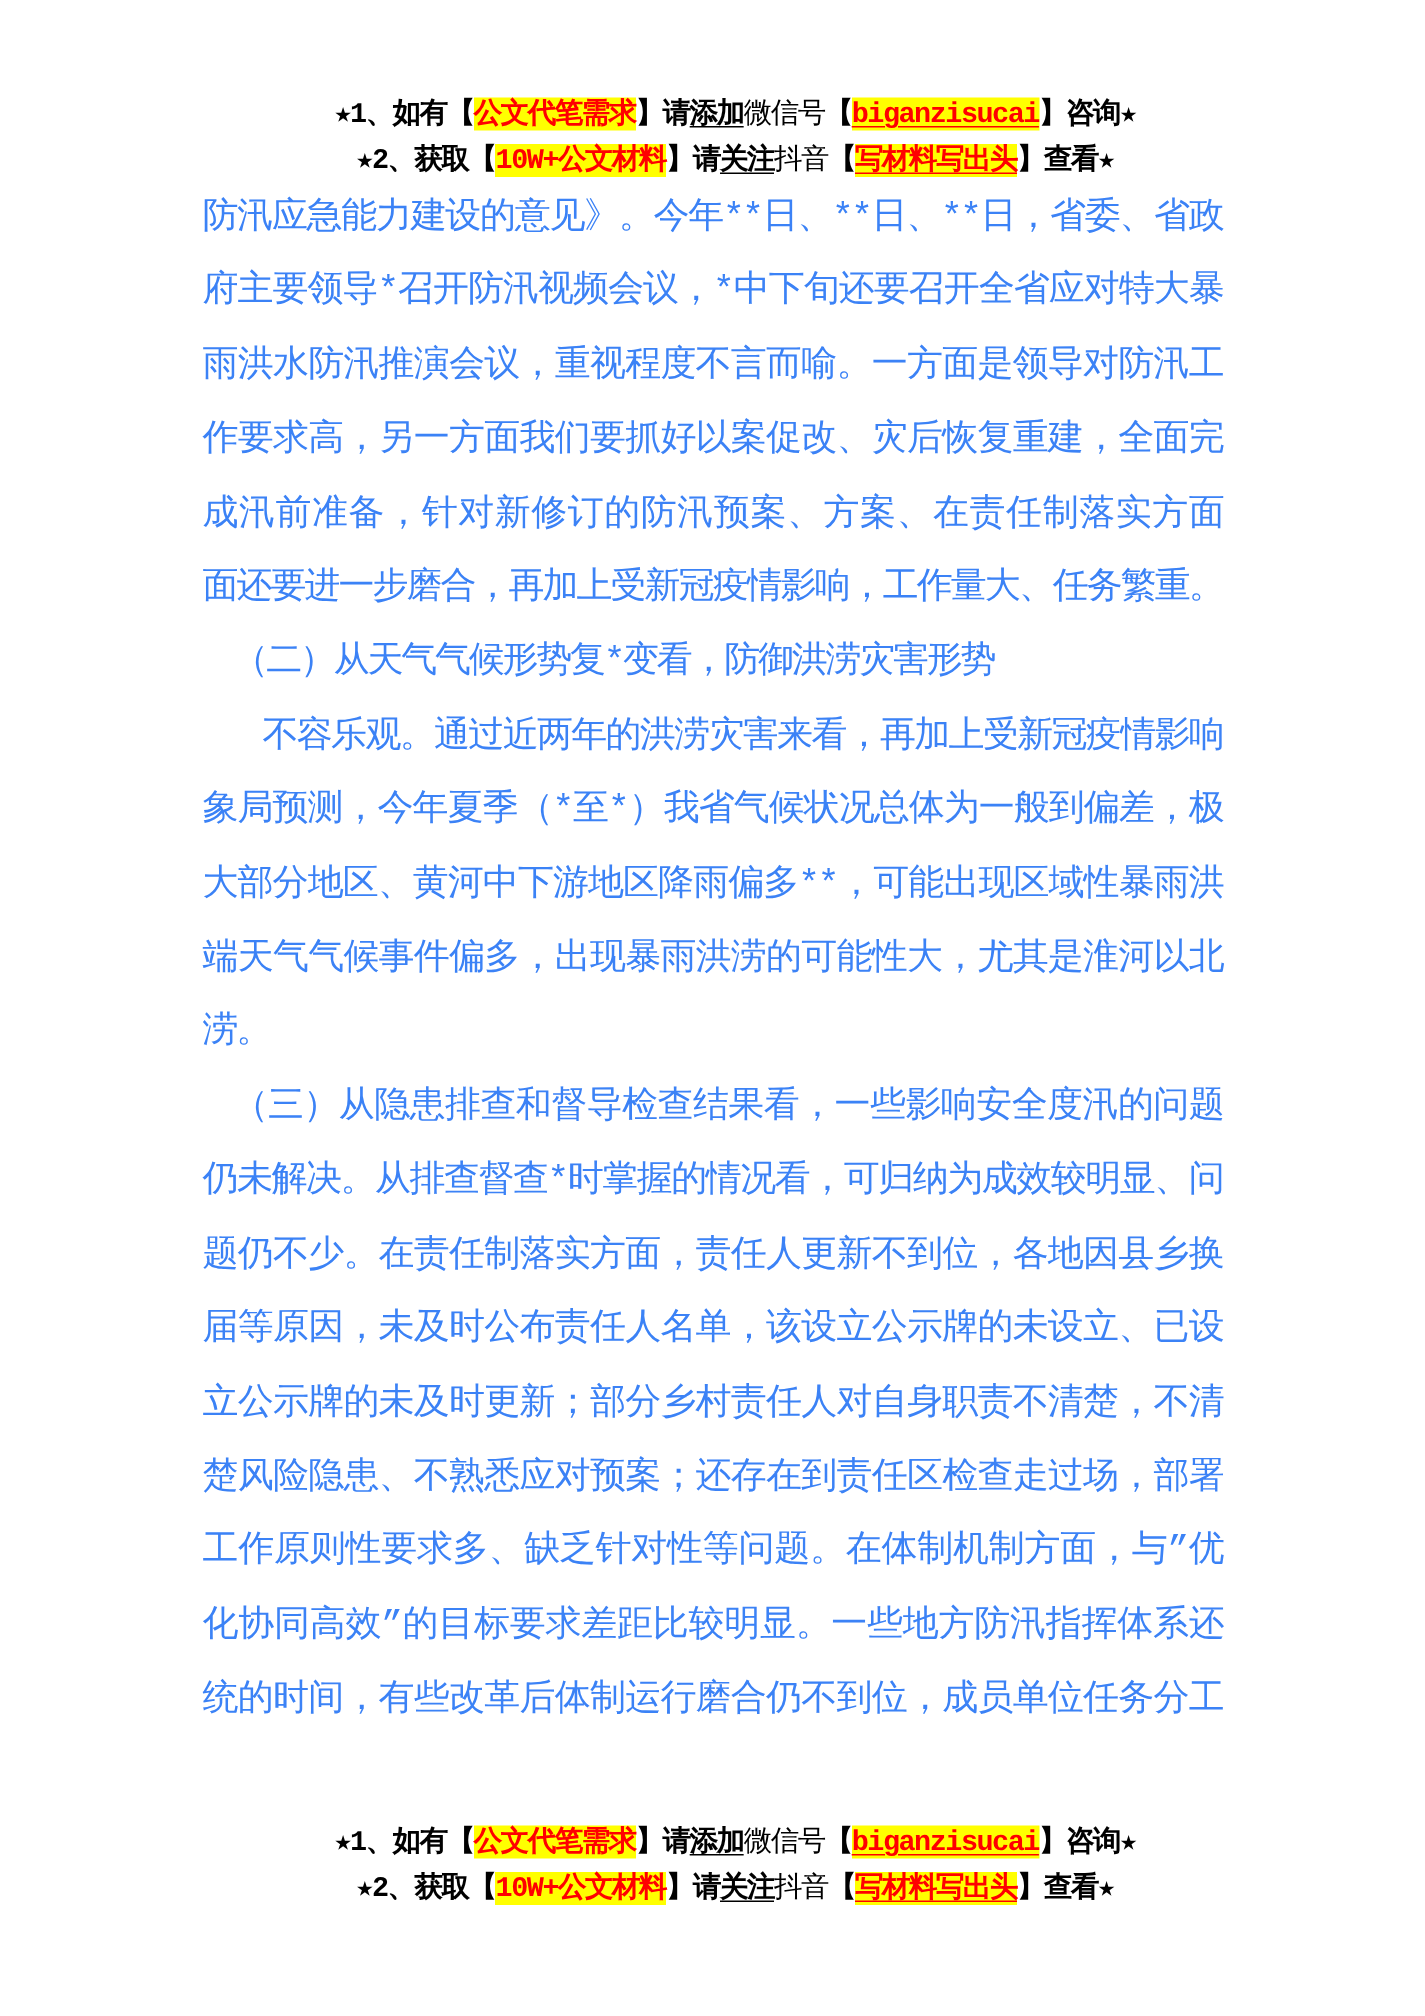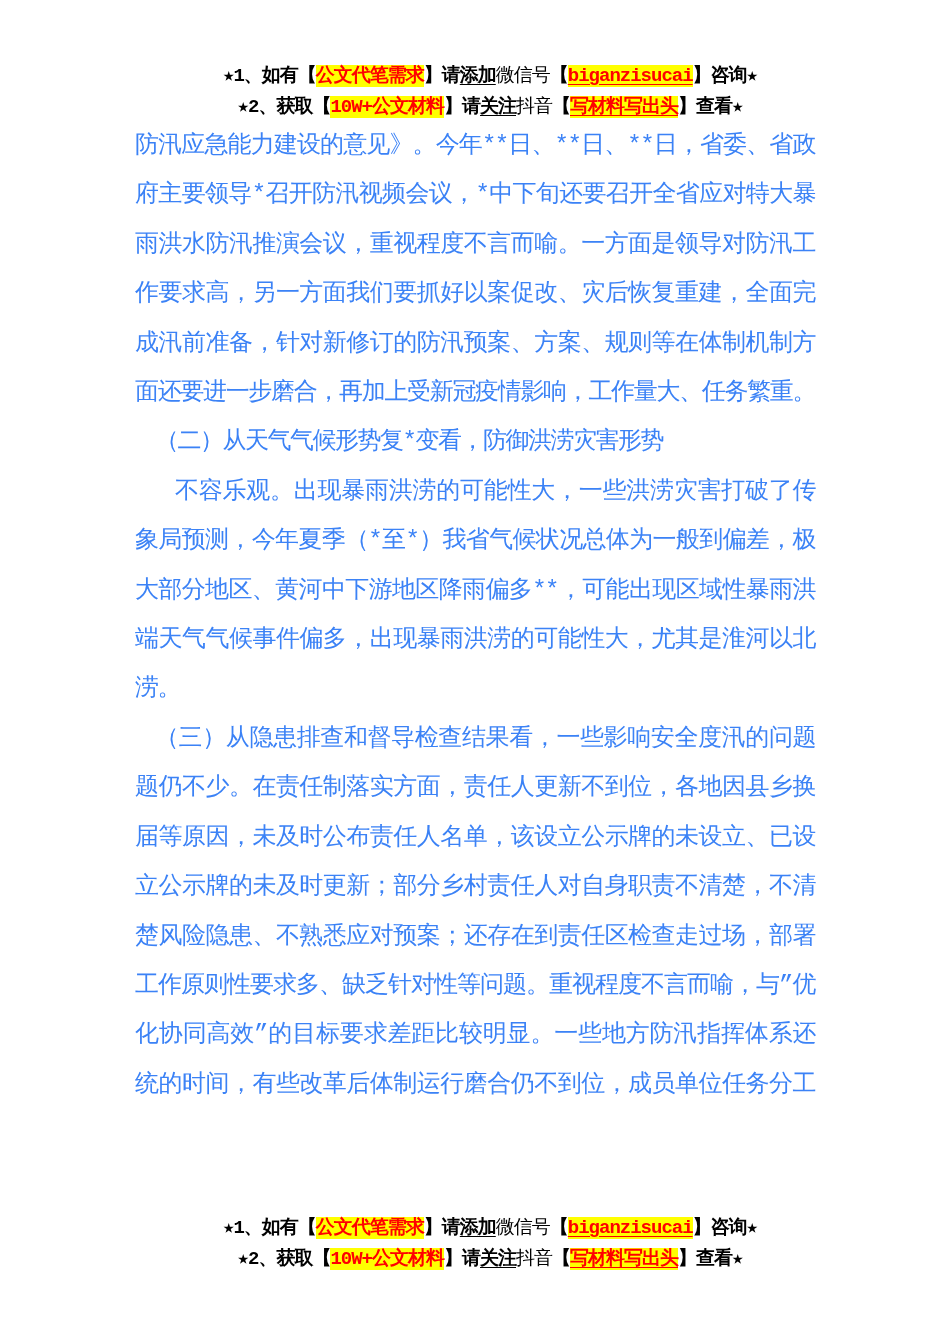--- a/index.html
+++ b/index.html
@@ -65,34 +65,35 @@
     <div>
       <span class="seg-b">★2、获取【</span><span class="seg-b hl red">10W+公文材料</span><span class="seg-b">】请</span><span class="seg-b u">关注</span><span class="seg-n">抖音</span><span class="seg-b">【</span><span class="seg-b hl red u">写材料写出头</span><span class="seg-b">】查看★</span>
     </div>
   </div>
 
   <div class="body-text">
     <div class="line fill">防汛应急能力建设的意见》。今年**日、**日、**日，省委、省政</div>
     <div class="line fill">府主要领导*召开防汛视频会议，*中下旬还要召开全省应对特大暴</div>
     <div class="line fill">雨洪水防汛推演会议，重视程度不言而喻。一方面是领导对防汛工</div>
     <div class="line fill">作要求高，另一方面我们要抓好以案促改、灾后恢复重建，全面完</div>
-    <div class="line fill">成汛前准备，针对新修订的防汛预案、方案、规则等在体制机制方</div>
+    <div class="line fill">成汛前准备，针对新修订的防汛预案、方案、在责任制落实方面</div>
     <div class="line fill">面还要进一步磨合，再加上受新冠疫情影响，工作量大、任务繁重。</div>
     <div class="line short indent-sm">（二）从天气气候形势复*变看，防御洪涝灾害形势</div>
-    <div class="line fill indent">不容乐观。出现暴雨洪涝的可能性大，一些洪涝灾害打破了传</div>
+    <div class="line fill indent">不容乐观。通过近两年的洪涝灾害来看，再加上受新冠疫情影响</div>
     <div class="line fill">象局预测，今年夏季（*至*）我省气候状况总体为一般到偏差，极</div>
     <div class="line fill">大部分地区、黄河中下游地区降雨偏多**，可能出现区域性暴雨洪</div>
     <div class="line fill">端天气气候事件偏多，出现暴雨洪涝的可能性大，尤其是淮河以北</div>
     <div class="line short">涝。</div>
     <div class="line fill indent-sm">（三）从隐患排查和督导检查结果看，一些影响安全度汛的问题</div>
+    <div class="line fill">仍未解决。从排查督查*时掌握的情况看，可归纳为成效较明显、问</div>
     <div class="line fill">题仍不少。在责任制落实方面，责任人更新不到位，各地因县乡换</div>
     <div class="line fill">届等原因，未及时公布责任人名单，该设立公示牌的未设立、已设</div>
     <div class="line fill">立公示牌的未及时更新；部分乡村责任人对自身职责不清楚，不清</div>
     <div class="line fill">楚风险隐患、不熟悉应对预案；还存在到责任区检查走过场，部署</div>
-    <div class="line fill">工作原则性要求多、缺乏针对性等问题。重视程度不言而喻，与”优</div>
+    <div class="line fill">工作原则性要求多、缺乏针对性等问题。在体制机制方面，与”优</div>
     <div class="line fill">化协同高效”的目标要求差距比较明显。一些地方防汛指挥体系还</div>
     <div class="line fill">统的时间，有些改革后体制运行磨合仍不到位，成员单位任务分工</div>
   </div>
 
   <div class="promo promo-bottom">
     <div>
       <span class="seg-b">★1、如有【</span><span class="seg-b hl red">公文代笔需求</span><span class="seg-b">】请</span><span class="seg-b u">添加</span><span class="seg-n">微信号</span><span class="seg-b">【</span><span class="seg-b hl red u">biganzisucai</span><span class="seg-b">】咨询★</span>
     </div>
     <div>
       <span class="seg-b">★2、获取【</span><span class="seg-b hl red">10W+公文材料</span><span class="seg-b">】请</span><span class="seg-b u">关注</span><span class="seg-n">抖音</span><span class="seg-b">【</span><span class="seg-b hl red u">写材料写出头</span><span class="seg-b">】查看★</span>

